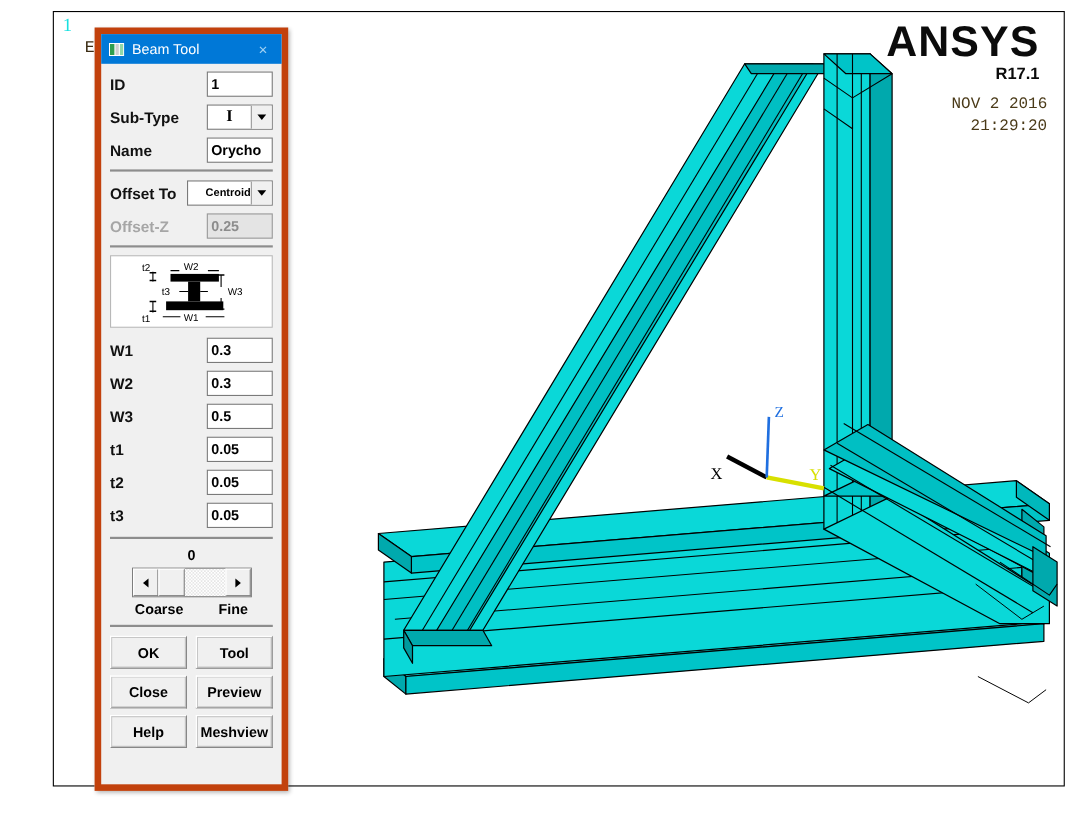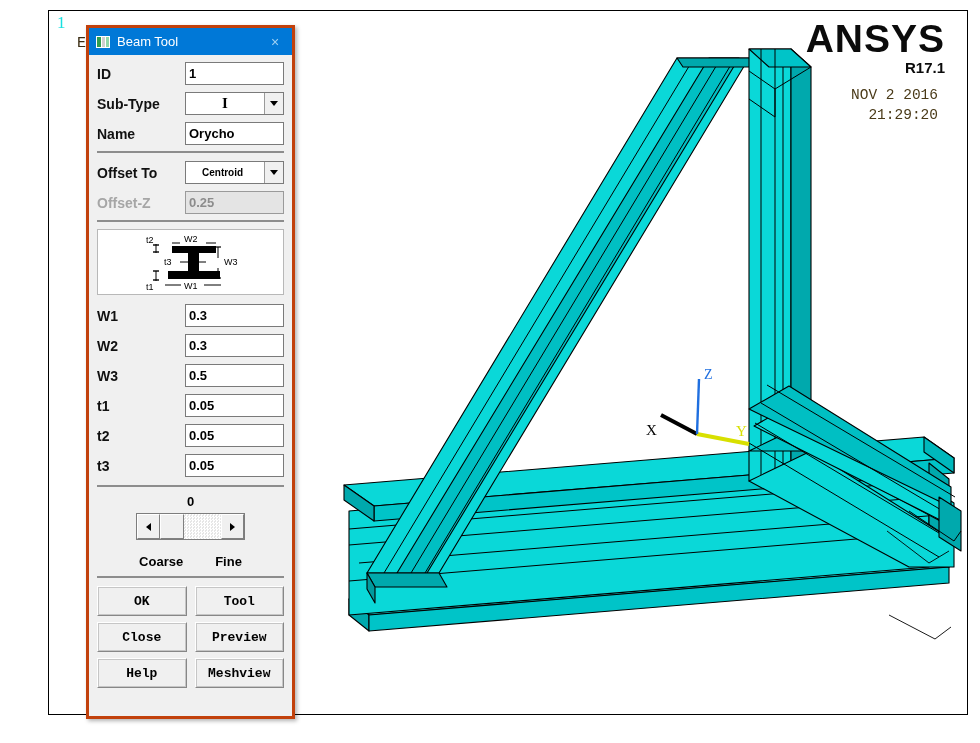--- a/index.html
+++ b/index.html
@@ -14,26 +14,26 @@
   .corner-num{position:absolute;left:56px;top:12px;font-family:"Liberation Serif",serif;
               font-size:17px;color:#18e0e0;}
   .corner-en{position:absolute;left:76px;top:34px;font-family:"Liberation Mono",monospace;
              font-size:15px;color:#3a2b12;letter-spacing:1px;}
 
   .ansys-logo{position:absolute;right:22px;top:8px;text-align:right;}
   .ansys-logo .brand{font-family:"Liberation Sans",sans-serif;font-weight:bold;
                      font-size:39px;letter-spacing:1px;color:#0b0b0b;line-height:1;}
   .ansys-logo .rev{font-family:"Liberation Sans",sans-serif;font-weight:bold;
                    font-size:15px;color:#0b0b0b;line-height:1.15;margin-top:1px;}
-  .stamp{position:absolute;right:29px;top:75px;text-align:right;
+  .stamp{position:absolute;right:15px;top:75px;text-align:right;
          font-family:"Liberation Mono",monospace;font-size:14.5px;color:#4a3a18;line-height:1.35;}
 
   
-  #beam-tool{position:absolute;left:86px;top:25px;width:209px;height:694px;
-             background:#f0f0f0;border:3px solid #c2410c;box-sizing:border-box;
+  #beam-tool{position:absolute;left:86px;top:25px;width:176px;height:694px;
+             background:#f0f0f0;border:6px solid #c2410c;box-sizing:border-box;
              box-shadow:2px 2px 4px rgba(0,0,0,.30);}
   .titlebar{height:27px;background:#0078d7;display:flex;align-items:center;padding:0 4px 0 7px;}
   .tb-icon{width:14px;height:12px;margin-right:7px;display:block;}
   .tb-title{color:#fff;font-size:13px;font-family:"Liberation Sans",sans-serif;flex:1;}
   .tb-close{width:26px;height:20px;display:flex;align-items:center;justify-content:center;
             color:#9fd0f2;font-size:14px;line-height:1;}
 
   .dlg-body{padding:6px 8px 0 8px;}
   .row{display:flex;align-items:center;height:25px;margin-bottom:5px;}
   .row .lbl{width:88px;font-size:14px;font-weight:bold;color:#111;}
@@ -63,24 +63,24 @@
             background:repeating-conic-gradient(#fff 0% 25%,#e6e6e6 0% 50%) 0 0/3px 3px;}
   .sb-btn{width:23px;background:#f0f0f0;border:1px solid #fff;border-right-color:#808080;
           border-bottom-color:#808080;box-sizing:border-box;display:flex;align-items:center;justify-content:center;}
   .sb-btn.r{border-left-color:#fff;}
   .sb-btn i{display:block;width:0;height:0;border-top:4px solid transparent;border-bottom:4px solid transparent;}
   .sb-btn.l i{border-right:5px solid #000;}
   .sb-btn.r i{border-left:5px solid #000;}
   .sb-thumb{width:24px;background:#f0f0f0;border:1px solid #fff;border-right-color:#808080;
             border-bottom-color:#808080;box-sizing:border-box;}
   .sb-gap{flex:1;}
-  .sb-labels{display:flex;justify-content:center;gap:32px;margin-top:14px;}
+  .sb-labels{display:flex;justify-content:center;gap:32px;margin-top:3px;}
   .sb-labels span{font-size:13px;font-weight:bold;color:#000;}
 
-  .btn-grid{display:grid;grid-template-columns:1fr 1fr;gap:6px 8px;margin-top:8px;font-family:Liberation Mono, monospace;}
+  .btn-grid{display:grid;grid-template-columns:1fr 1fr;gap:6px 8px;margin-top:8px;}
   .btn{height:30px;background:#f0f0f0;border:1px solid #fff;border-right-color:#878787;
        border-bottom-color:#878787;box-shadow:0 0 0 1px #c6c6c6 inset;box-sizing:border-box;
        display:flex;align-items:center;justify-content:center;
        font-size:13px;font-weight:bold;color:#000;}
 </style>
 </head>
 <body>
 
 <div id="graphics-frame">
   <svg id="gfx-svg" width="918" height="703" viewBox="0 0 918 703">

